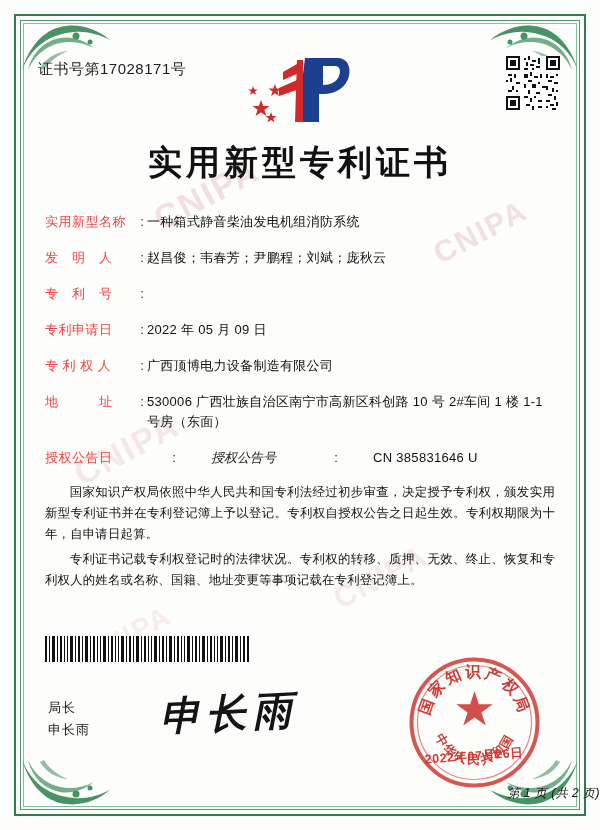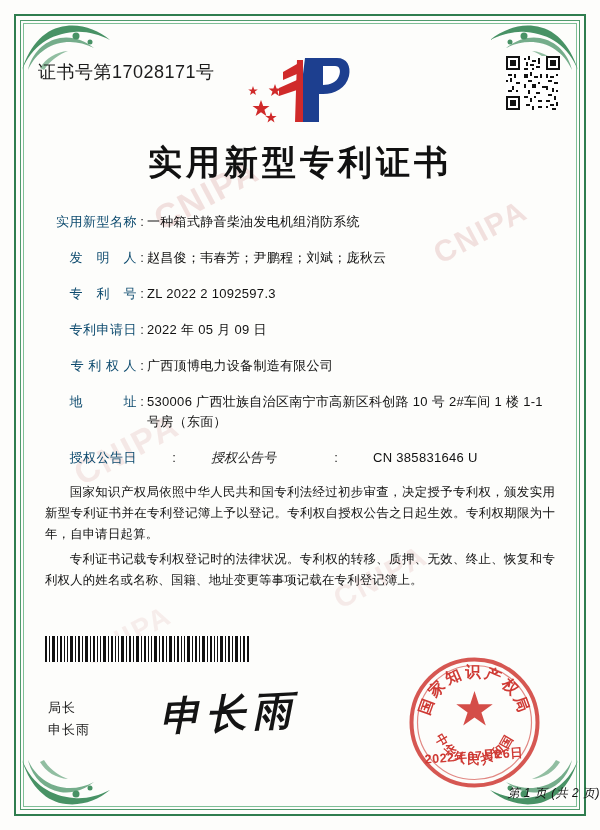--- a/index.html
+++ b/index.html
@@ -80,21 +80,21 @@
   .wm2 { left: 430px; top: 215px;  font-size: 30px; transform: rotate(-28deg); }
   .wm3 { left: 70px;  top: 430px;  font-size: 34px; transform: rotate(-28deg); opacity:.4;}
   .wm4 { left: 330px; top: 560px;  font-size: 30px; transform: rotate(-28deg); opacity:.35;}
   .wm5 { left: 80px;  top: 620px;  font-size: 28px; transform: rotate(-28deg); opacity:.3;}
 
   
   .cert-no {
     position: absolute;
     left: 38px;
     top: 60px;
-    font-size: 18px;
+    font-size: 15px;
     letter-spacing: .5px;
     color: #1b1b1b;
   }
 
   .qr {
     position: absolute;
     right: 40px;
     top: 56px;
     width: 54px;
     height: 54px;
@@ -134,23 +134,22 @@
   .row {
     display: flex;
     align-items: flex-start;
     margin-bottom: 16px;
     font-size: 13px;
     line-height: 20px;
   }
   .row .label {
     width: 92px;
     flex: 0 0 92px;
-    color: #0c4a6e;
+    color: #ef4444;
     letter-spacing: .5px;
-    text-align: right;
   }
   .row .colon {
     width: 10px;
     flex: 0 0 10px;
     text-align: center;
   }
   .row .value {
     flex: 1 1 auto;
     color: #111;
     letter-spacing: .3px;
@@ -402,21 +401,20 @@
 
     <div class="row">
       <div class="label">发　明　人</div>
       <div class="colon">:</div>
       <div class="value">赵昌俊；韦春芳；尹鹏程；刘斌；庞秋云</div>
     </div>
 
     <div class="row">
       <div class="label">专　利　号</div>
       <div class="colon">:</div>
-      <div class="value">ZL 2022 2 1092597.3</div>
     </div>
 
     <div class="row">
       <div class="label">专利申请日</div>
       <div class="colon">:</div>
       <div class="value">2022 年 05 月 09 日</div>
     </div>
 
     <div class="row">
       <div class="label">专 利 权 人</div>

